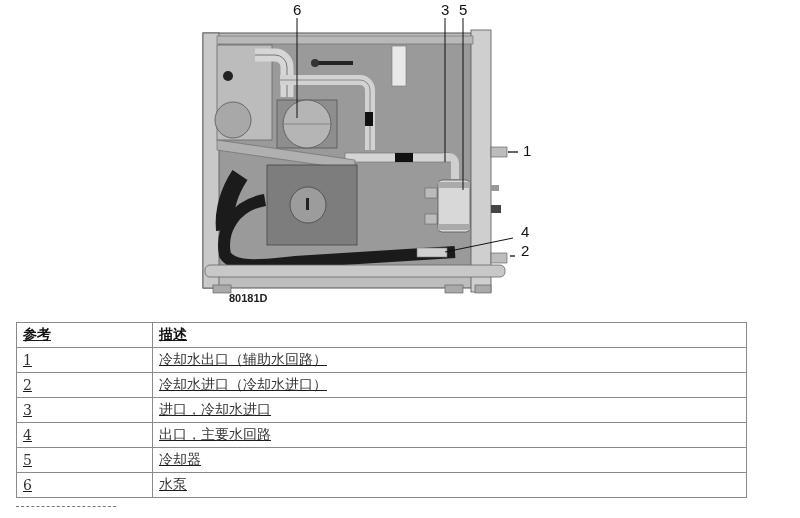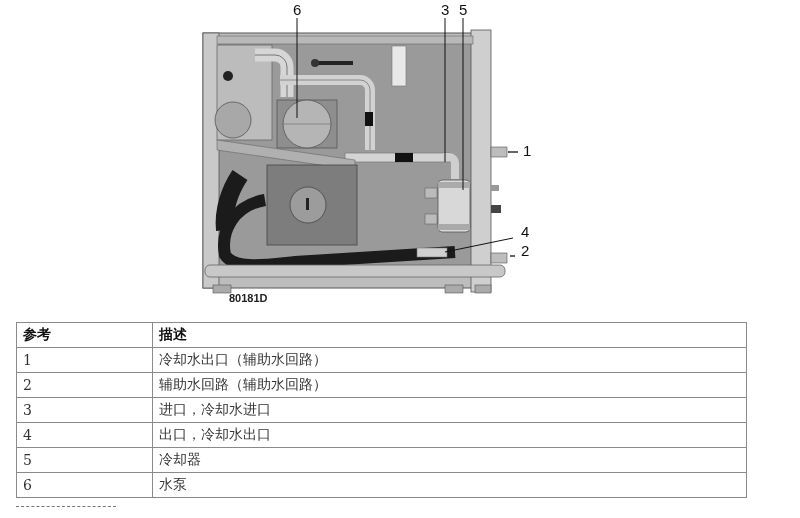--- a/index.html
+++ b/index.html
@@ -8,20 +8,21 @@
       font-family: "DejaVu Serif", serif; color: #1a1a1a;
     }
     .figure { position: absolute; left: 195px; top: 0; width: 360px; height: 310px; }
     .callout { position: absolute; font-family: "Liberation Sans", sans-serif; font-size: 15px; color: #111; line-height: 1; }
     .caption { position: absolute; font-family: "Liberation Sans", sans-serif; font-size: 11px; color: #222; font-weight: bold; }
 
     table.ref {
       position: absolute; left: 16px; top: 322px; width: 731px;
       border-collapse: collapse; table-layout: fixed;
       font-size: 14px;
+      text-decoration: underline;
     }
     table.ref td, table.ref th {
       border: 1.5px solid #8a8a8a; height: 24px; padding: 0 6px; text-align: left; vertical-align: middle;
     }
     table.ref th { font-family: "DejaVu Sans", sans-serif; font-weight: bold; font-size: 14px; color: #111; }
     table.ref td { color: #333; }
     table.ref col.c1 { width: 136px; }
     .dashes { position: absolute; left: 16px; top: 506px; width: 100px; border-top: 1.5px dashed #777; }
   </style>
 </head>
@@ -122,29 +123,29 @@
       <th>描述</th>
     </tr>
   </thead>
   <tbody>
     <tr>
       <td>1</td>
       <td>冷却水出口（辅助水回路）</td>
     </tr>
     <tr>
       <td>2</td>
-      <td>辅助水回路（辅助水回路）</td>
+      <td>冷却水进口（冷却水进口）</td>
     </tr>
     <tr>
       <td>3</td>
       <td>进口，冷却水进口</td>
     </tr>
     <tr>
       <td>4</td>
-      <td>出口，冷却水出口</td>
+      <td>出口，主要水回路</td>
     </tr>
     <tr>
       <td>5</td>
       <td>冷却器</td>
     </tr>
     <tr>
       <td>6</td>
       <td>水泵</td>
     </tr>
   </tbody>

